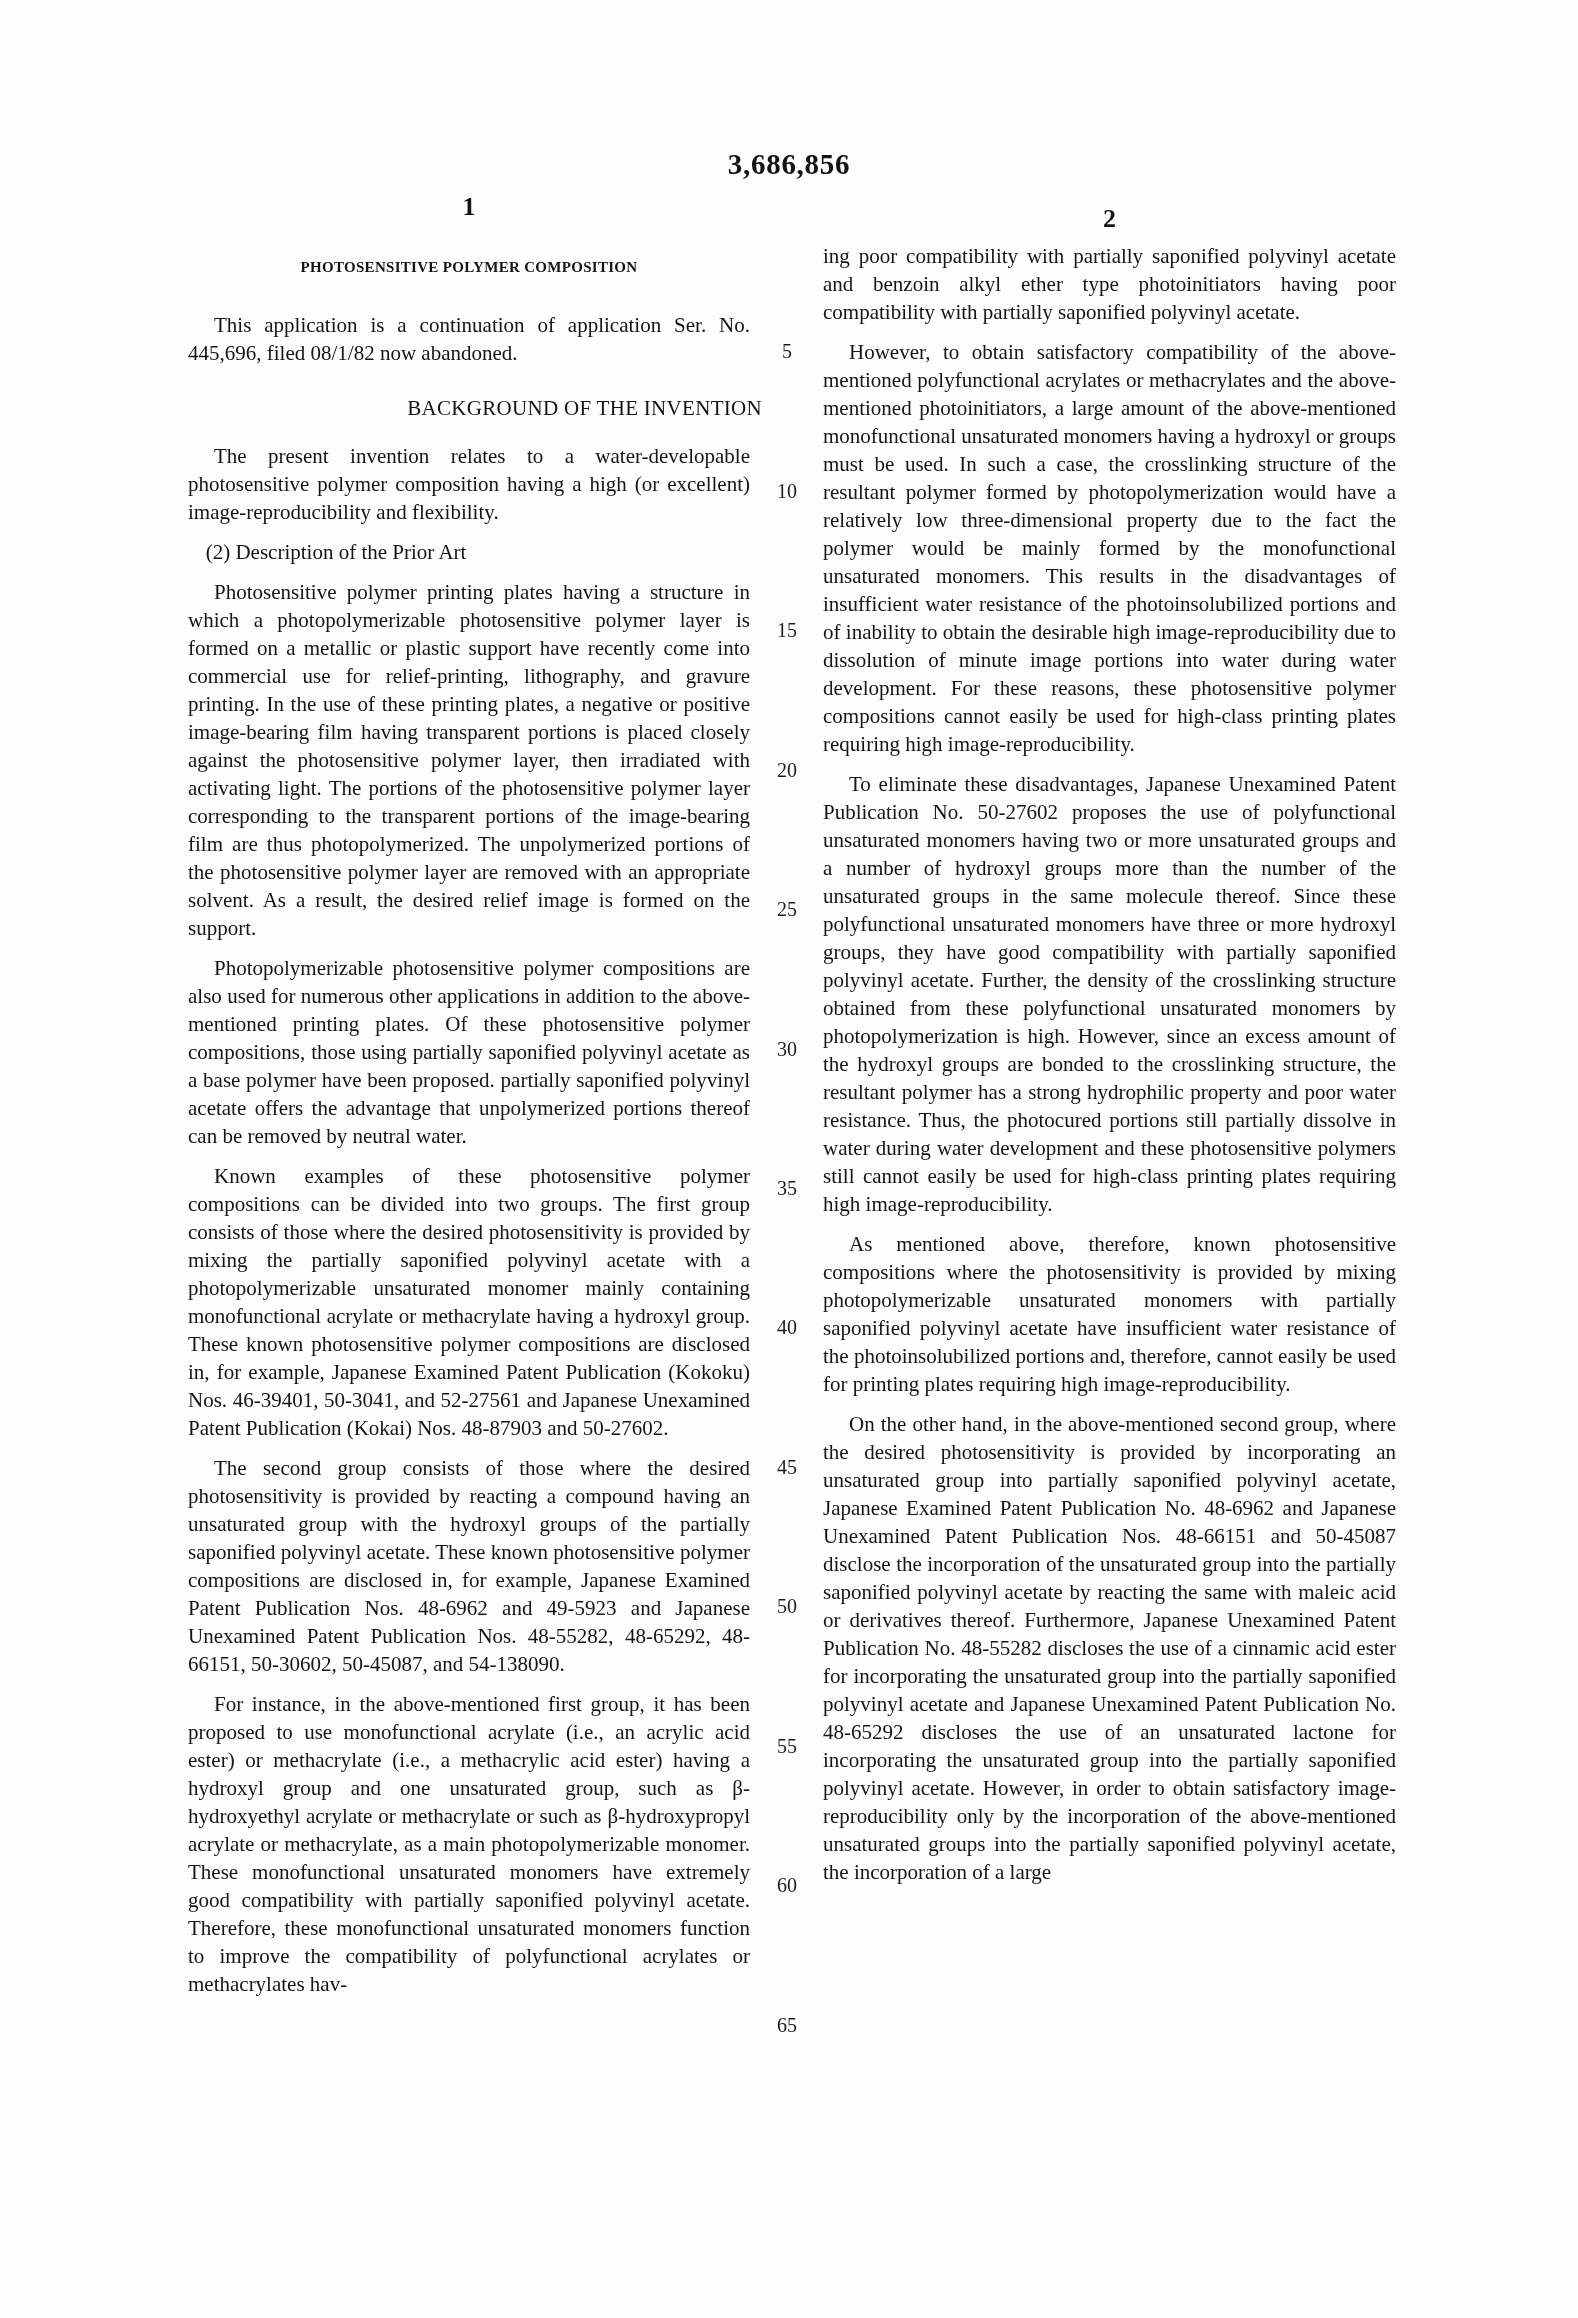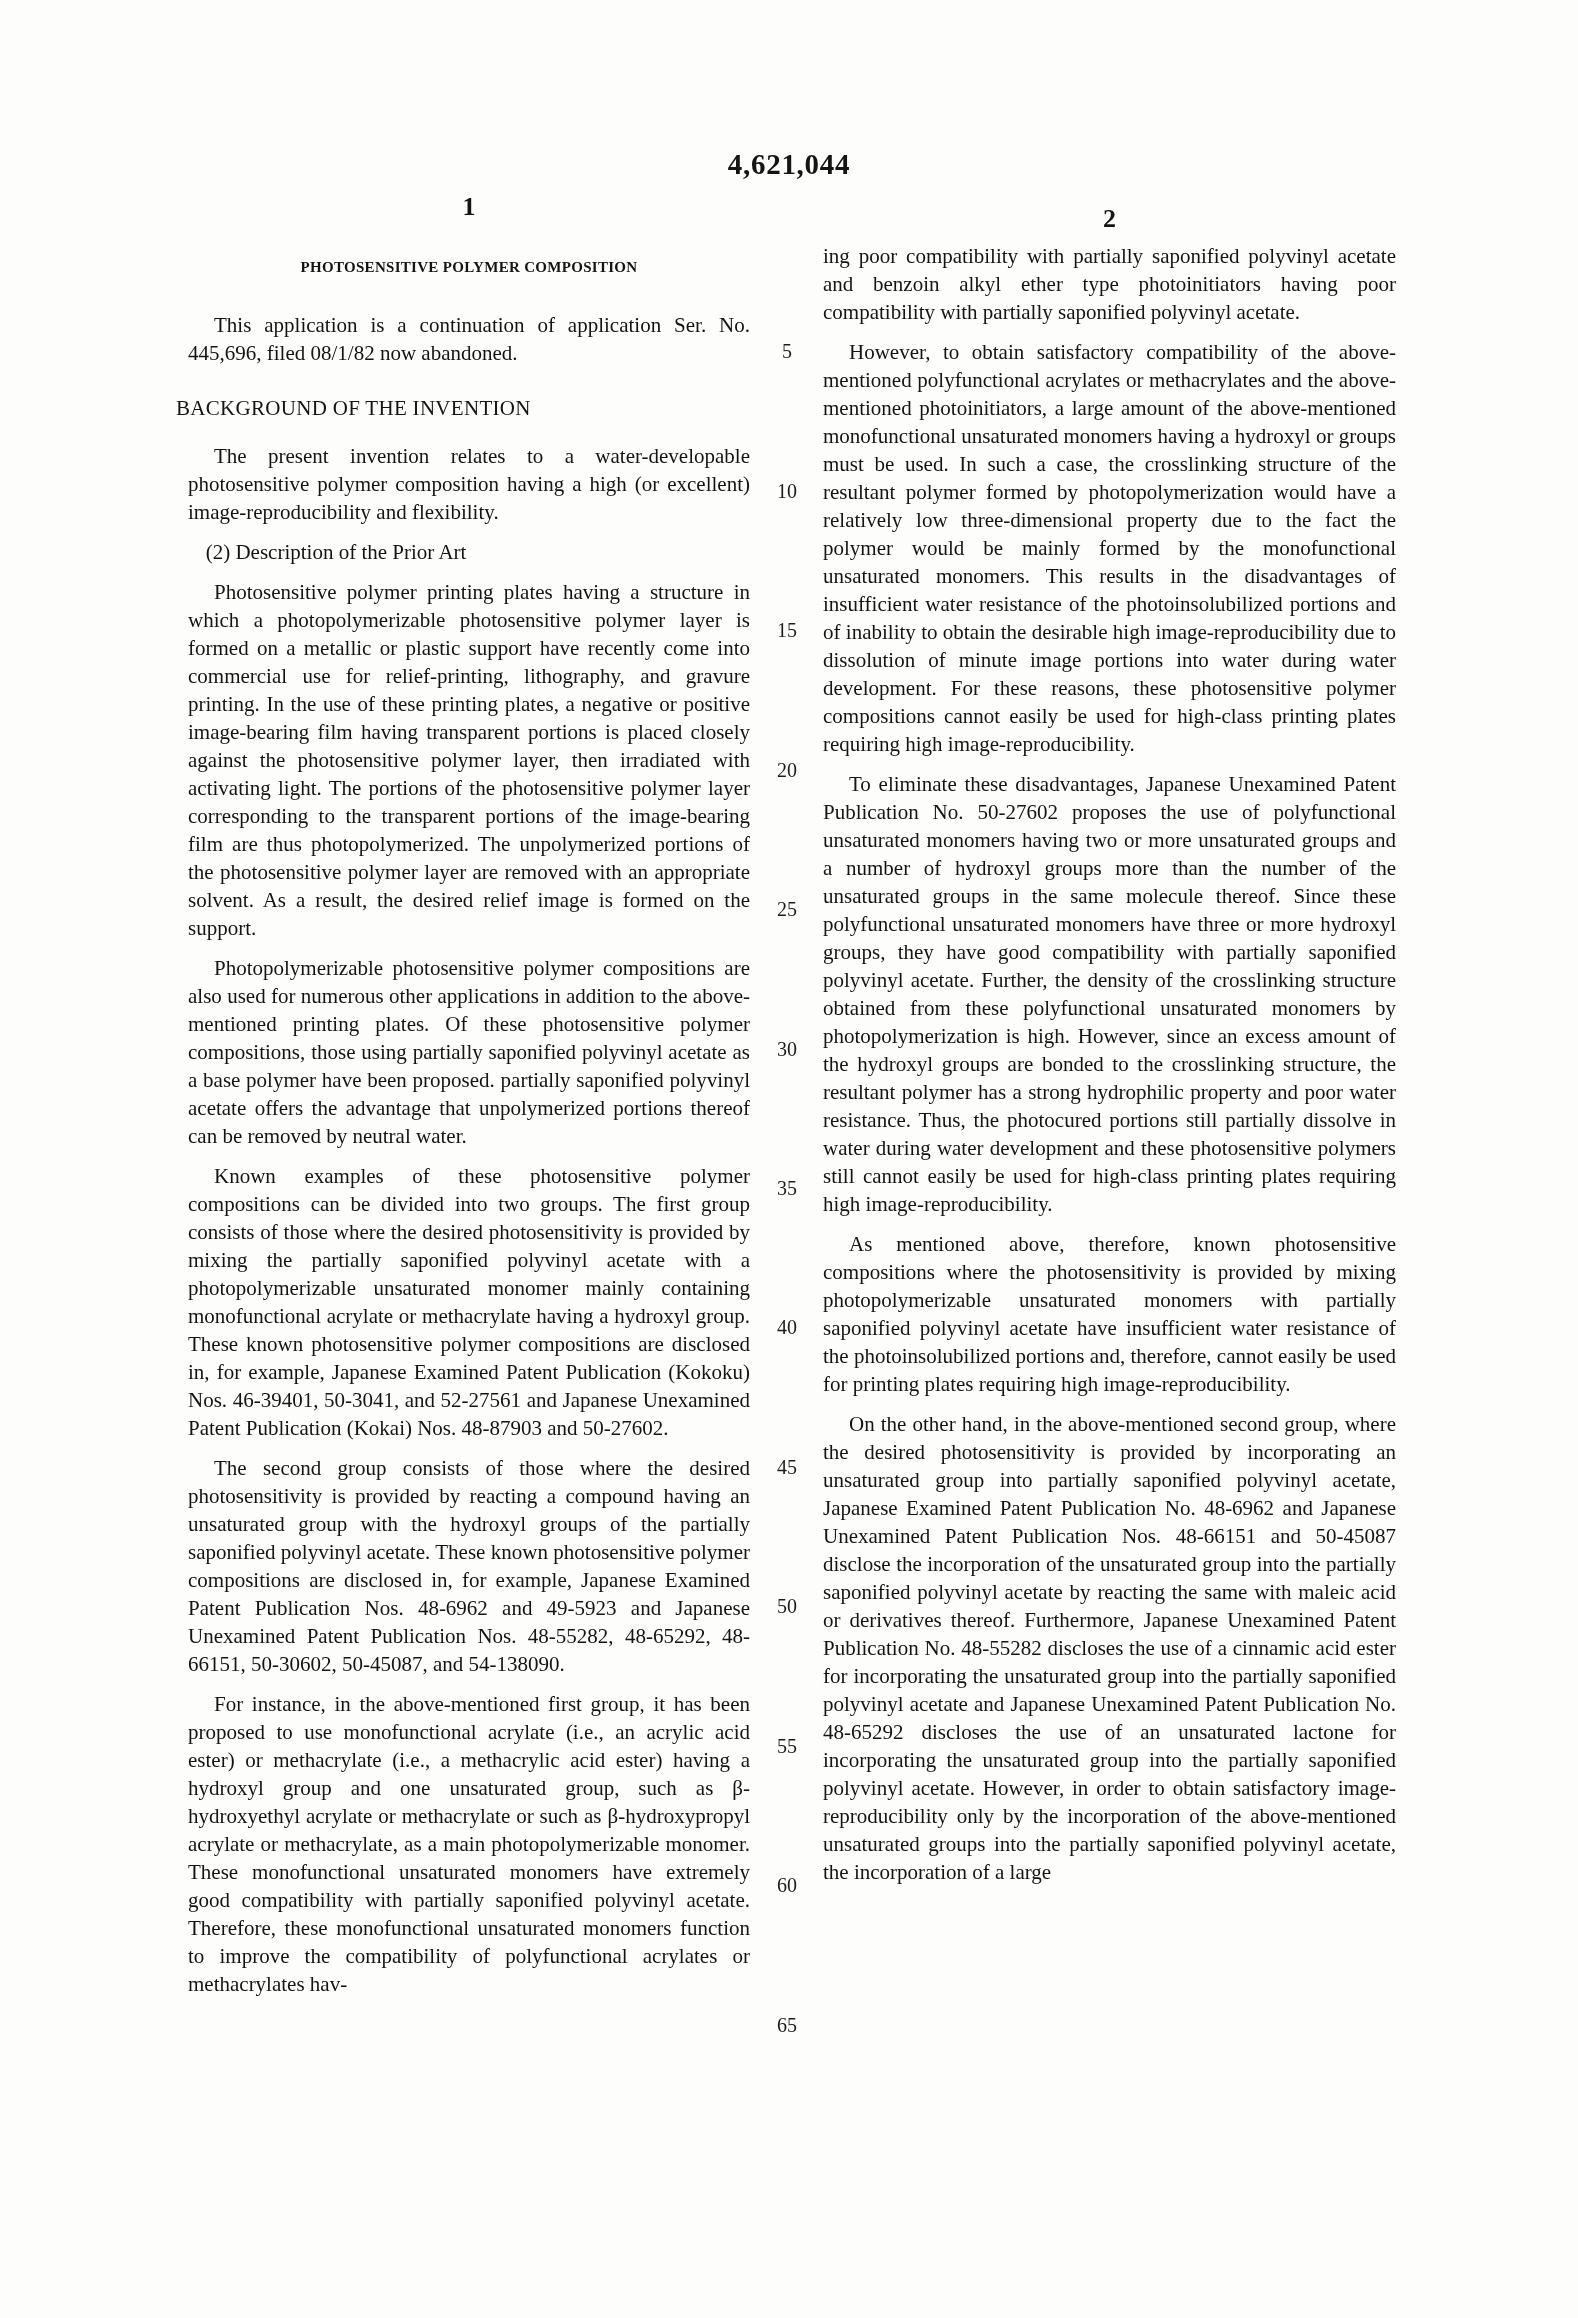--- a/index.html
+++ b/index.html
@@ -42,21 +42,21 @@
   .doc-title {
     font-size: 15px;
     font-weight: bold;
     text-align: center;
     letter-spacing: 0.3px;
     margin: 0 0 30px 0;
   }
   .section-heading {
     font-size: 21px;
     font-weight: normal;
-    text-align: left;
+    text-align: right;
     letter-spacing: 0.3px;
     margin: 27px 0 20.4px 0;
   }
   .column p { margin: 12px; }
   p.indent { text-indent: 26px; }
   p.no-indent { text-indent: 0; }
   p.subheading { text-indent: 17.7px; text-align: left; }
   .gutter-num {
     position: absolute;
     left: 761px;
@@ -65,21 +65,21 @@
     font-size: 20px;
     color: #1c1c1c;
     font-family: "Liberation Serif", serif;
   }
 </style>
 </head>
 <body>
 
 <div class="page">
 
-  <div class="patent-number">4,621,044</div>
+  <div class="patent-number">3,686,856</div>
 
   <div class="col-num col-num-left">1</div>
   <div class="col-num col-num-right">2</div>
 
   <div>
     <span class="gutter-num" style="top:340px">5</span>
     <span class="gutter-num" style="top:480px">10</span>
     <span class="gutter-num" style="top:619px">15</span>
     <span class="gutter-num" style="top:759px">20</span>
     <span class="gutter-num" style="top:898px">25</span>

